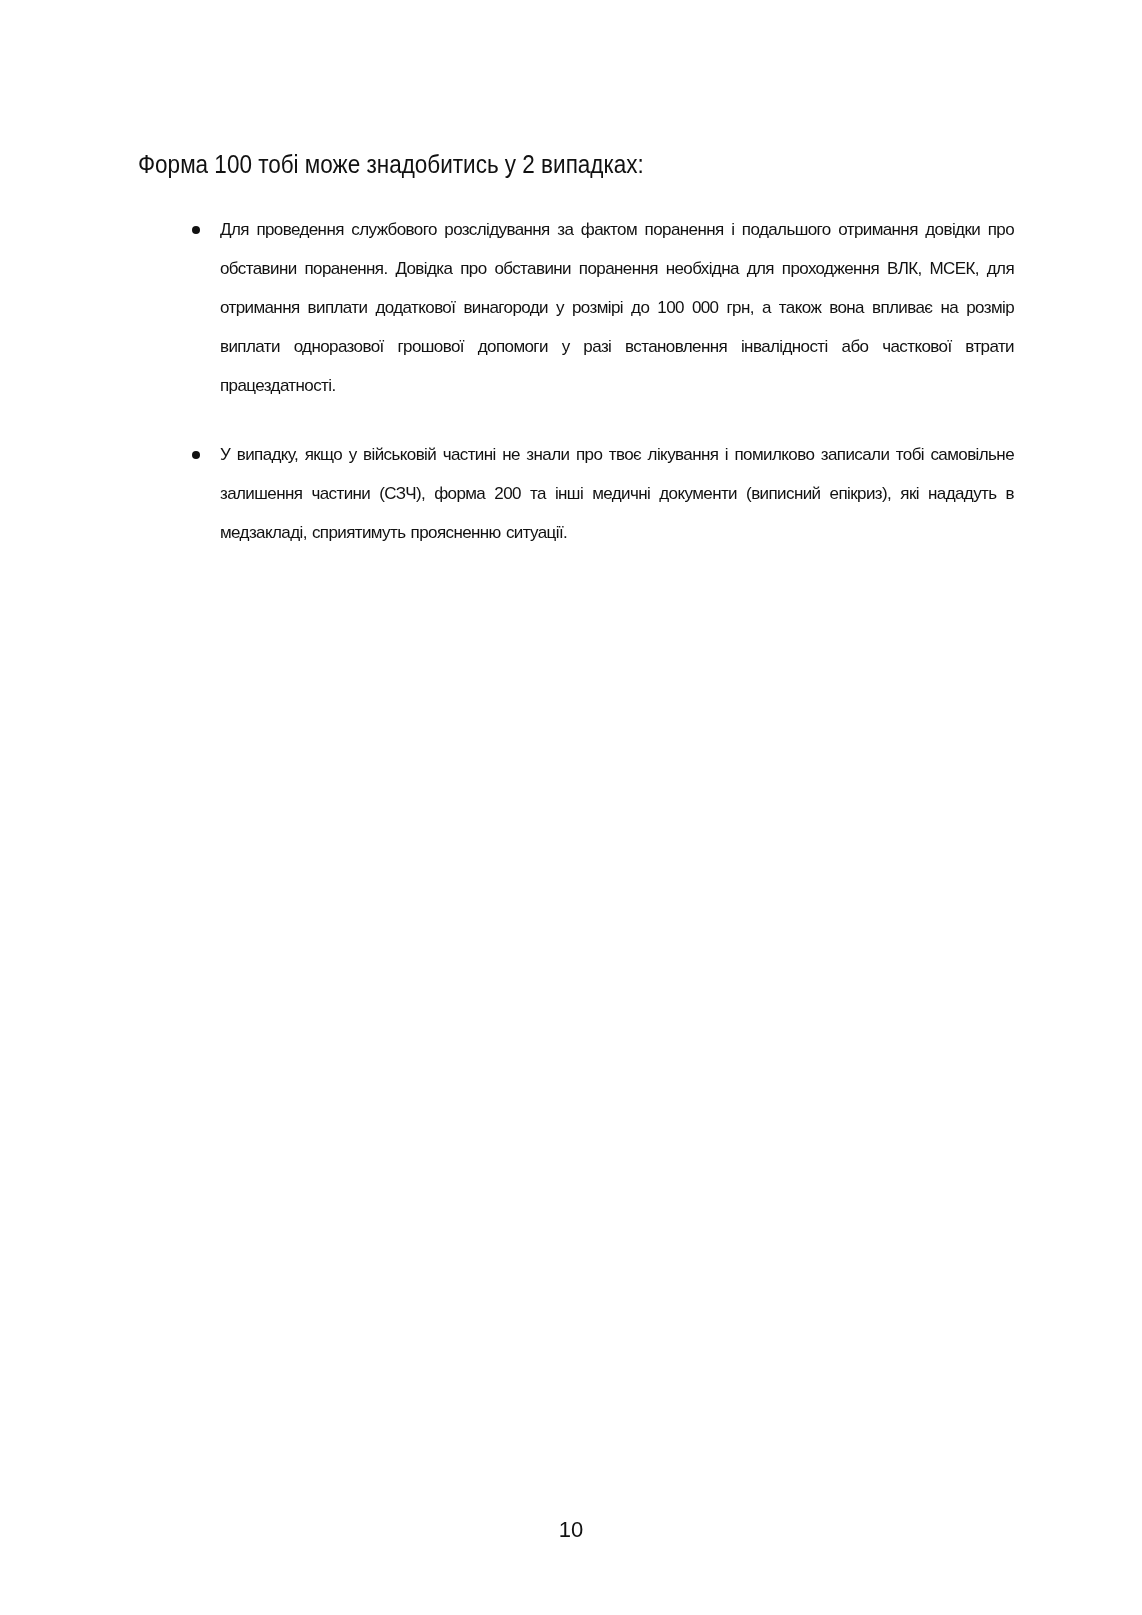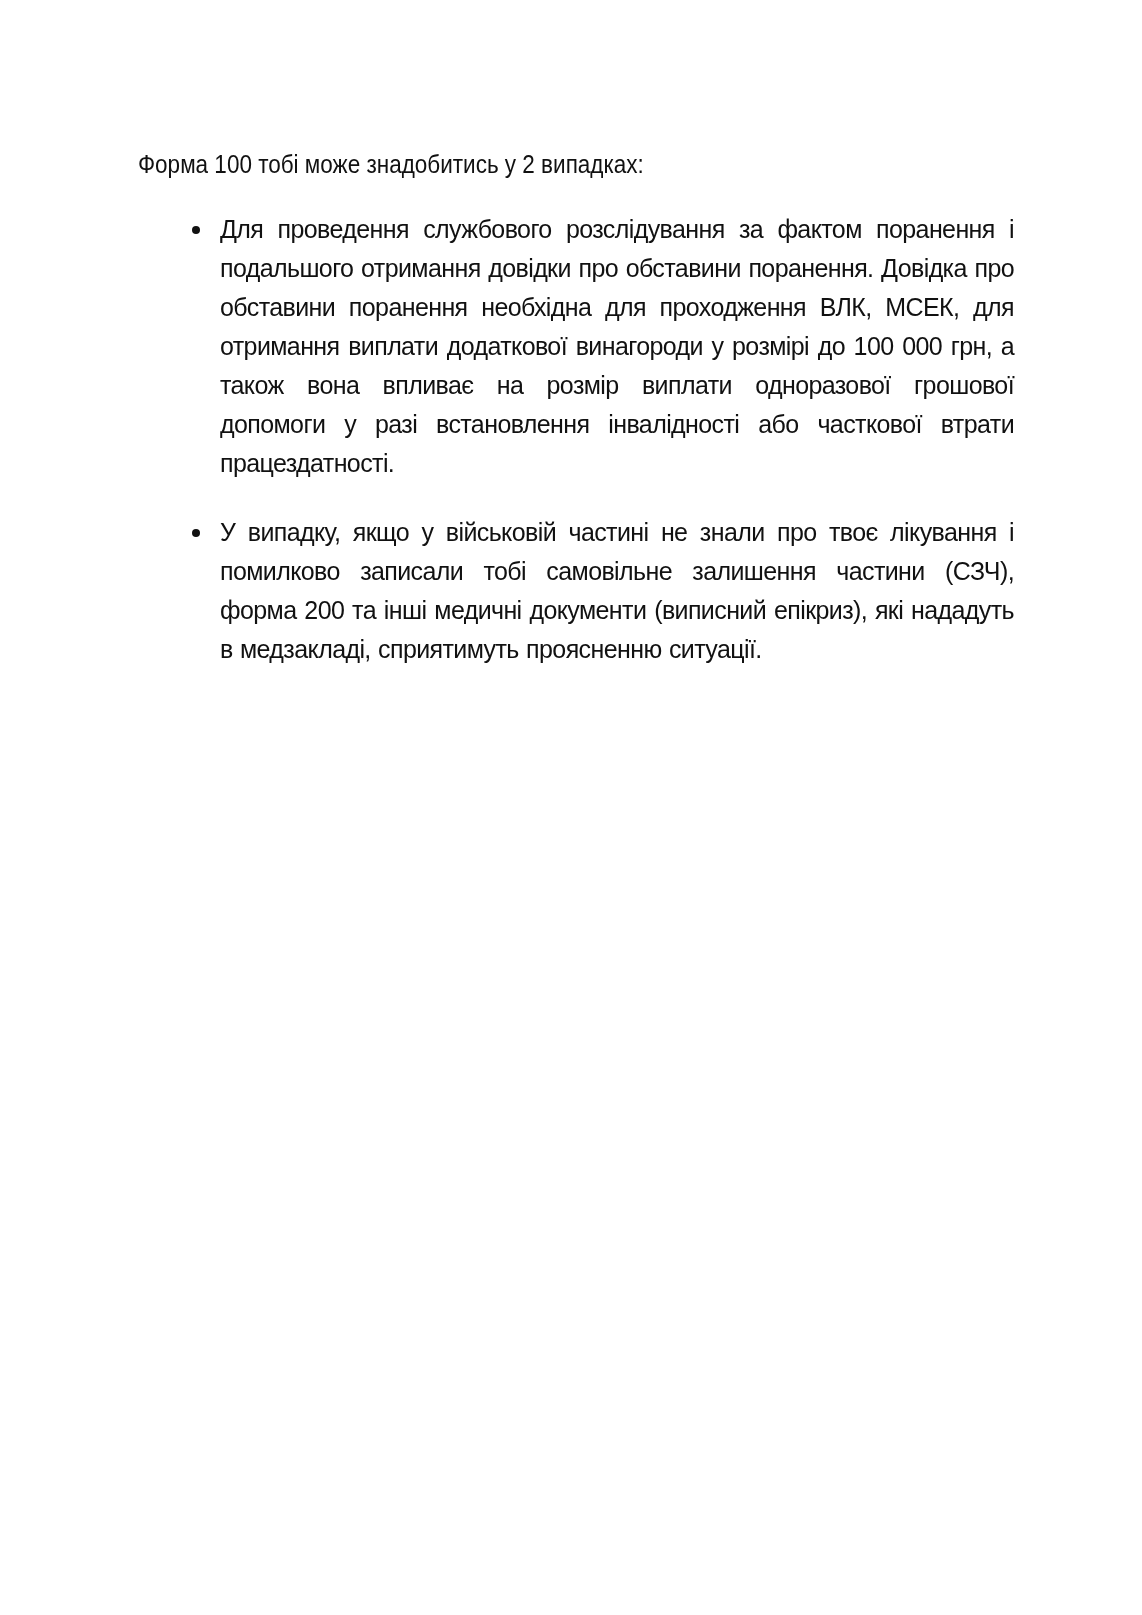--- a/index.html
+++ b/index.html
@@ -37,21 +37,21 @@
       left: 188px;
       top: 210px;
       width: 826px;
       margin: 0;
       padding: 0;
       list-style: none;
     }
     .list-item {
       position: relative;
       padding-left: 32px;
-      font-size: 25px;
+      font-size: 17px;
       line-height: 39px;
       text-align: justify;
       text-align-last: left;
       margin-bottom: 30px;
     }
     .list-item .text {
       display: block;
       letter-spacing: -0.6px;
       word-spacing: 1px;
     }
@@ -84,13 +84,14 @@
     <li class="list-item">
       <span class="bullet"></span>
       <span class="text">Для проведення службового розслідування за фактом поранення і подальшого отримання довідки про обставини поранення. Довідка про обставини поранення необхідна для проходження ВЛК, МСЕК, для отримання виплати додаткової винагороди у розмірі до 100 000 грн, а також вона впливає на розмір виплати одноразової грошової допомоги у разі встановлення інвалідності або часткової втрати працездатності.</span>
     </li>
     <li class="list-item">
       <span class="bullet"></span>
       <span class="text">У випадку, якщо у військовій частині не знали про твоє лікування і помилково записали тобі самовільне залишення частини (СЗЧ), форма 200 та інші медичні документи (виписний епікриз), які нададуть в медзакладі, сприятимуть проясненню ситуації.</span>
     </li>
   </ul>
 
+  <div class="page-number">10</div>
 </div>
 
 </body></html>

